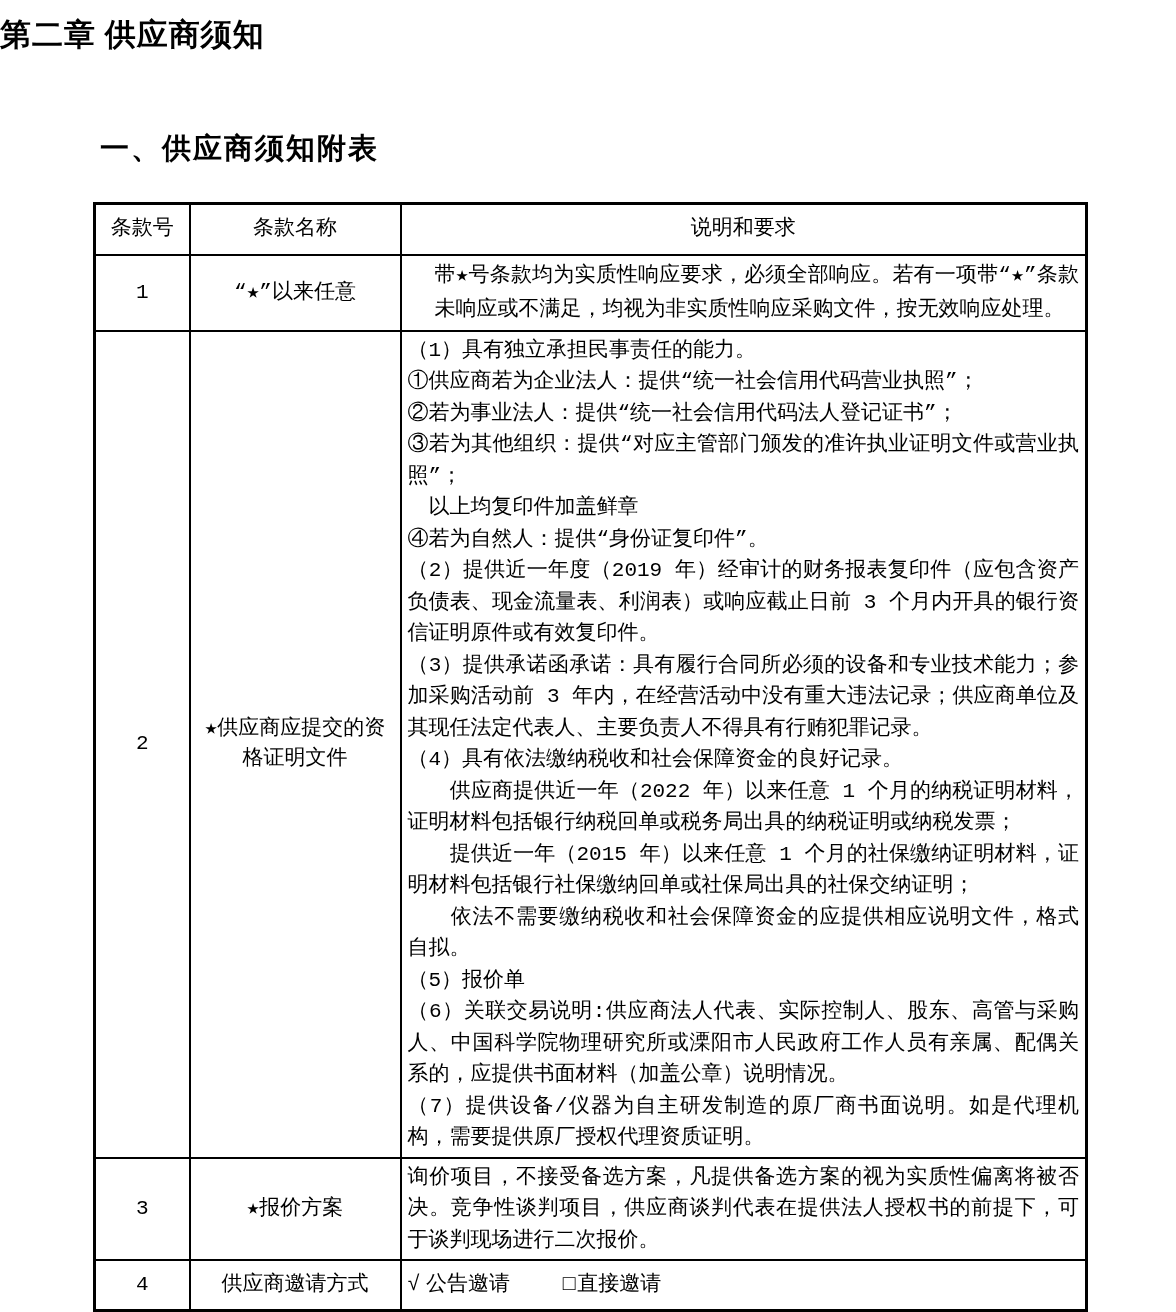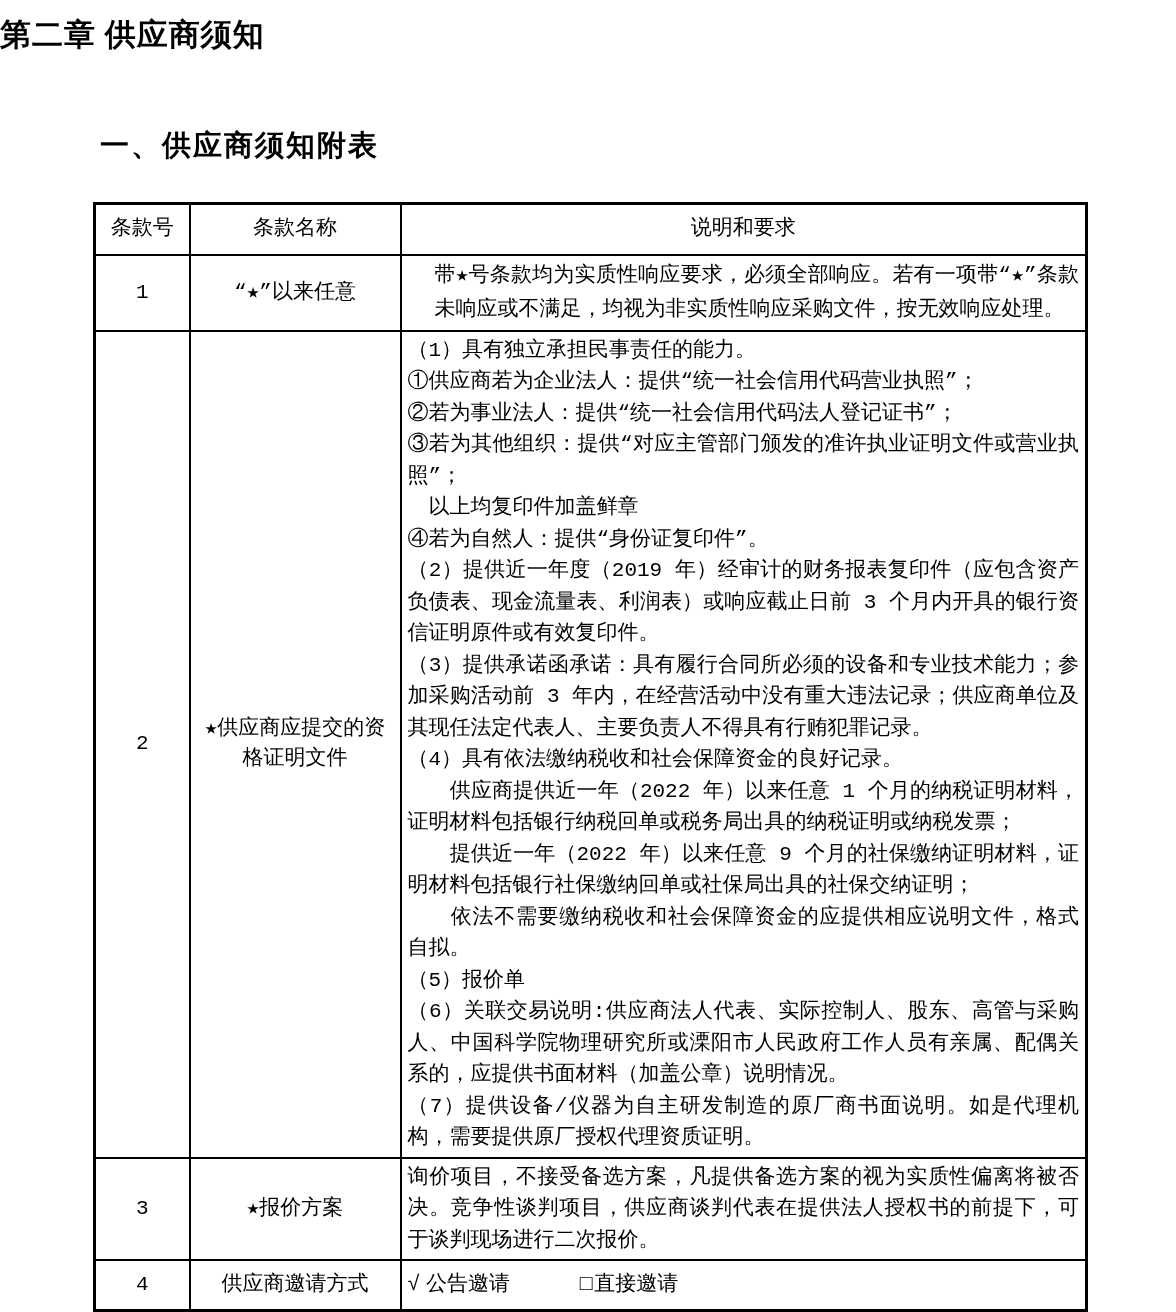--- a/index.html
+++ b/index.html
@@ -22,21 +22,21 @@
     font-weight: bold;
     letter-spacing: 1px;
     font-family: "Liberation Serif", "DejaVu Serif", serif;
   }
   .section-heading {
     margin: 72px 0 0 100px;
     font-size: 29px;
     line-height: 40px;
     font-weight: bold;
     letter-spacing: 2px;
-    font-family: Liberation Mono, monospace;
+    font-family: Liberation Serif, serif;
   }
   table.clauses {
     margin: 34px 0 0 93px;
     width: 995px;
     border-collapse: collapse;
     table-layout: fixed;
     border: 3px solid #000;
     font-family: Liberation Mono, monospace;
   }
   table.clauses td {
@@ -57,21 +57,21 @@
   }
   td.content-cell {
     text-align: justify;
     line-height: 31.5px;
     padding: 3px 6px 3px 6px;
   }
   tr.row-1 td.content-cell { line-height: 34px; padding-left: 33px; }
   tr.row-2 td.content-cell { vertical-align: top; }
   td.content-cell p { margin: 0; }
   .opt-symbol { margin-right: 6px; }
-  .opt-second { margin-left: 57px; }
+  .opt-second { margin-left: 40px; }
   .opt-second .opt-symbol { margin-right: 2px; }
 </style>
 </head>
 <body>
 
 <div>
 
   <h1 class="page-title">第二章 供应商须知</h1>
 
   <h2 class="section-heading">一、供应商须知附表</h2>
@@ -105,21 +105,21 @@
         <p>（1）具有独立承担民事责任的能力。</p>
         <p>①供应商若为企业法人：提供“统一社会信用代码营业执照”；</p>
         <p>②若为事业法人：提供“统一社会信用代码法人登记证书”；</p>
         <p>③若为其他组织：提供“对应主管部门颁发的准许执业证明文件或营业执照”；</p>
         <p>　以上均复印件加盖鲜章</p>
         <p>④若为自然人：提供“身份证复印件”。</p>
         <p>（2）提供近一年度（2019 年）经审计的财务报表复印件（应包含资产负债表、现金流量表、利润表）或响应截止日前 3 个月内开具的银行资信证明原件或有效复印件。</p>
         <p>（3）提供承诺函承诺：具有履行合同所必须的设备和专业技术能力；参加采购活动前 3 年内，在经营活动中没有重大违法记录；供应商单位及其现任法定代表人、主要负责人不得具有行贿犯罪记录。</p>
         <p>（4）具有依法缴纳税收和社会保障资金的良好记录。</p>
         <p>　　供应商提供近一年（2022 年）以来任意 1 个月的纳税证明材料，证明材料包括银行纳税回单或税务局出具的纳税证明或纳税发票；</p>
-        <p>　　提供近一年（2022 年）以来任意 9 个月的社保缴纳证明材料，证明材料包括银行社保缴纳回单或社保局出具的社保交纳证明；</p>
+        <p>　　提供近一年（2015 年）以来任意 1 个月的社保缴纳证明材料，证明材料包括银行社保缴纳回单或社保局出具的社保交纳证明；</p>
         <p>　　依法不需要缴纳税收和社会保障资金的应提供相应说明文件，格式自拟。</p>
         <p>（5）报价单</p>
         <p>（6）关联交易说明:供应商法人代表、实际控制人、股东、高管与采购人、中国科学院物理研究所或溧阳市人民政府工作人员有亲属、配偶关系的，应提供书面材料（加盖公章）说明情况。</p>
         <p>（7）提供设备/仪器为自主研发制造的原厂商书面说明。如是代理机构，需要提供原厂授权代理资质证明。</p>
       </td>
     </tr>
 
     <tr class="row-3">
       <td class="center-cell">3</td>
       <td class="center-cell">★报价方案</td>

